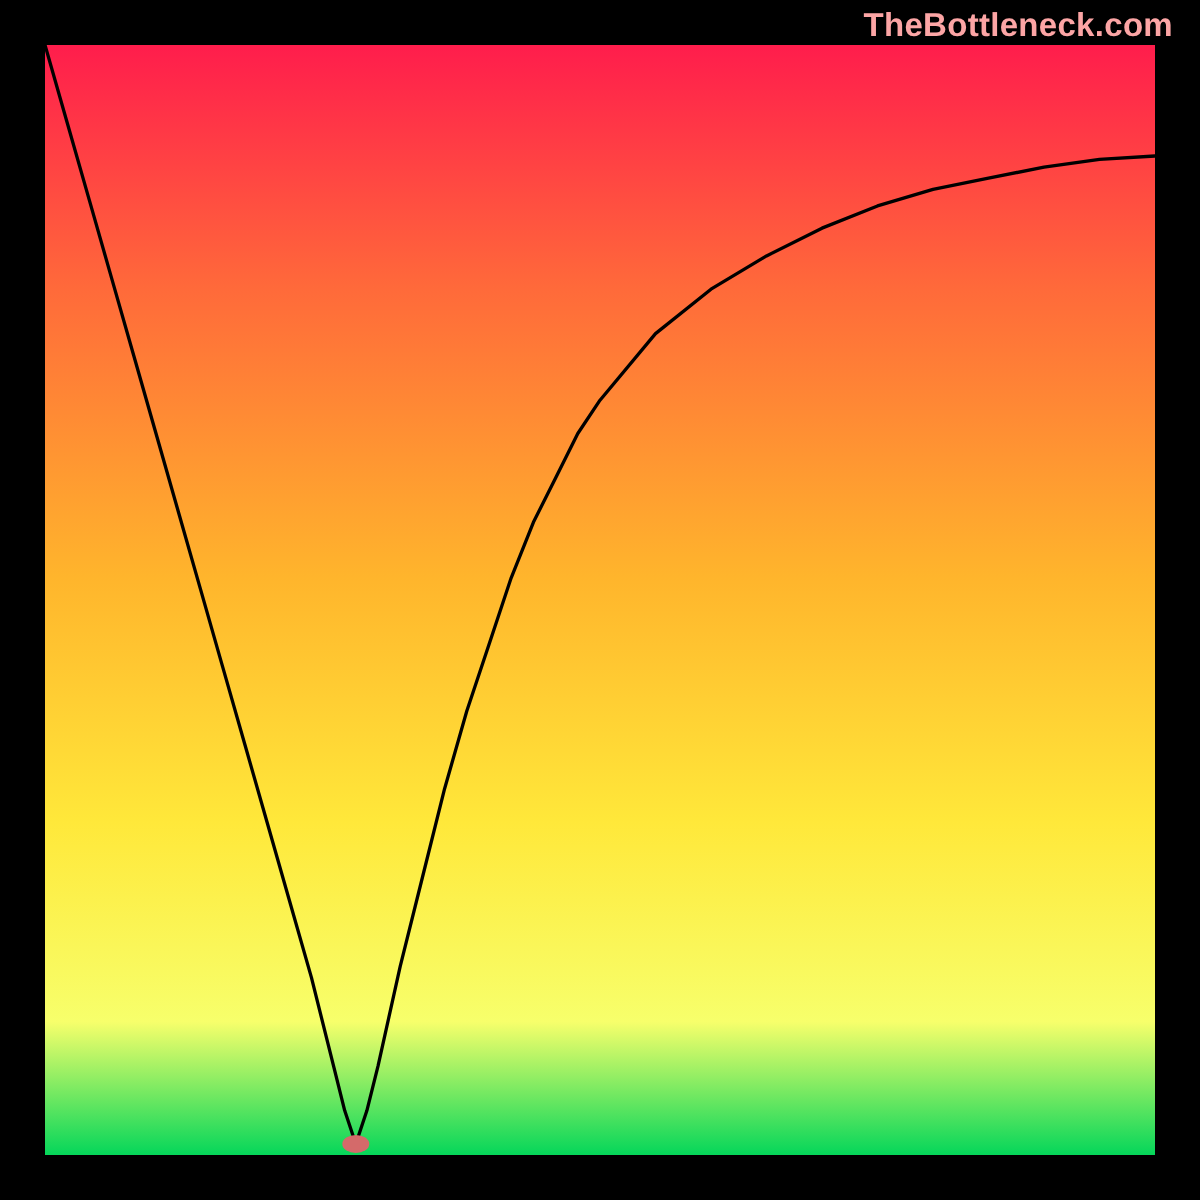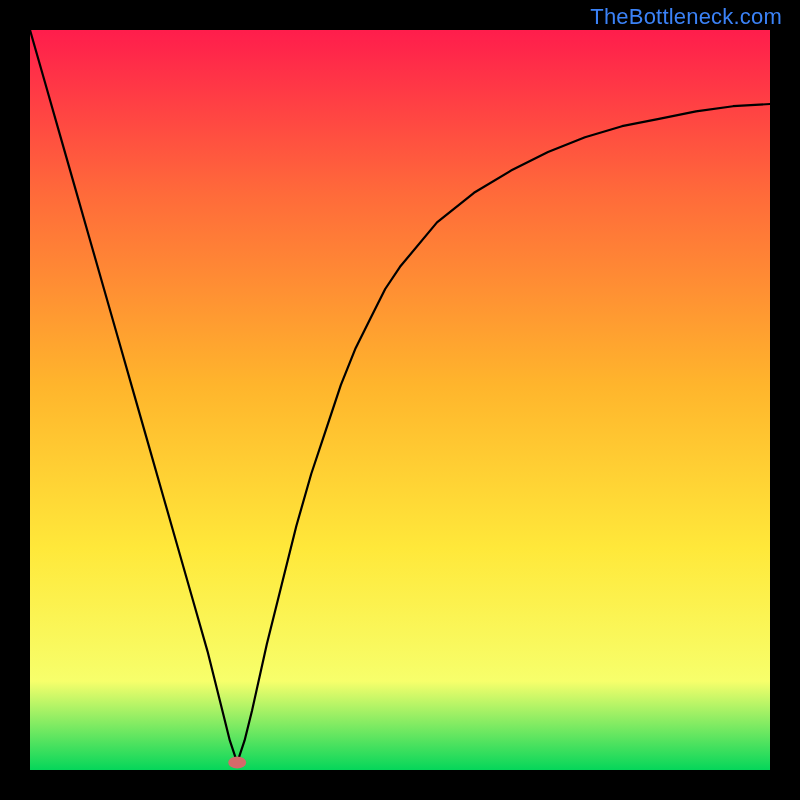--- a/index.html
+++ b/index.html
@@ -23,23 +23,23 @@
     position: absolute;
     top: 30px;
     left: 30px;
     width: 740px;
     height: 740px;
   }
   .watermark {
     position: absolute;
     top: 4px;
     right: 18px;
-    color: #3b82f6;
+    color: #fca5a5;
     font-size: 22px;
-    font-weight: 400;
+    font-weight: 700;
     letter-spacing: 0.2px;
   }
   svg { display: block; }
 </style>
 </head>
 <body>
 
 <div class="frame">
 
   <div class="plot-area">

